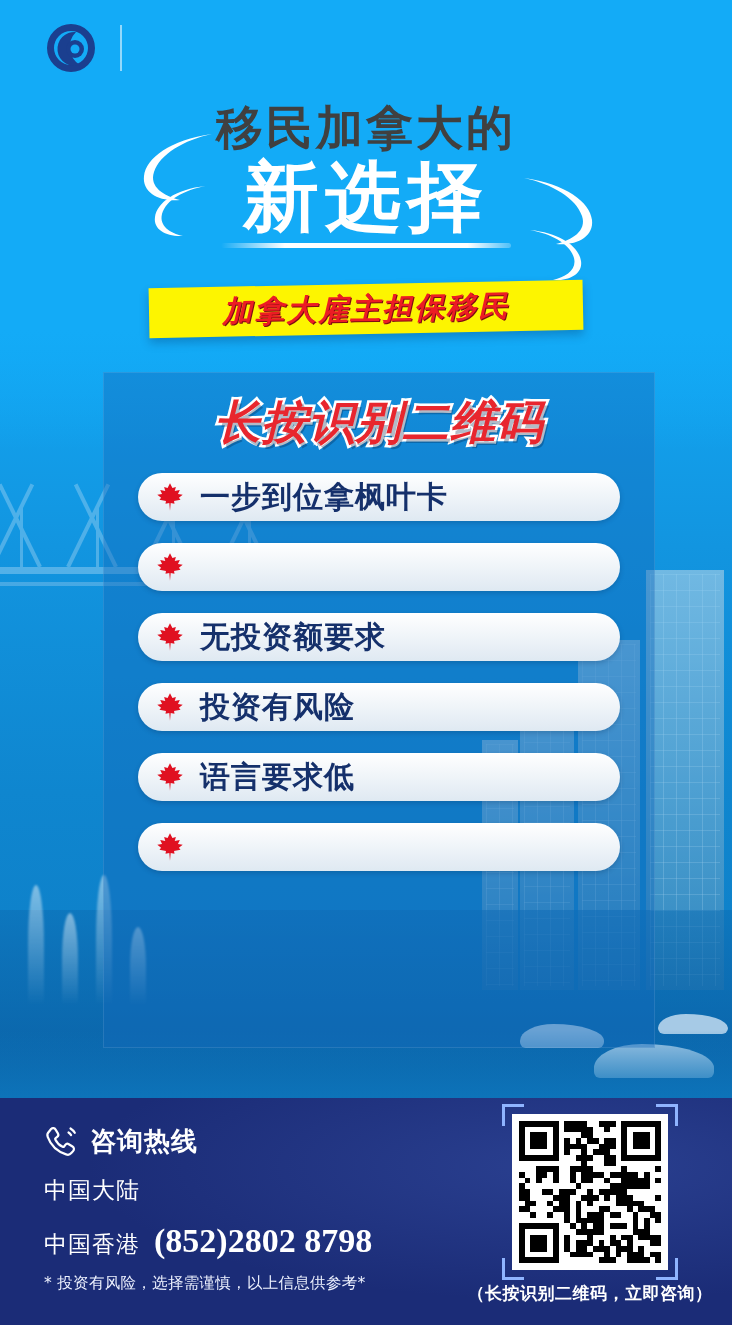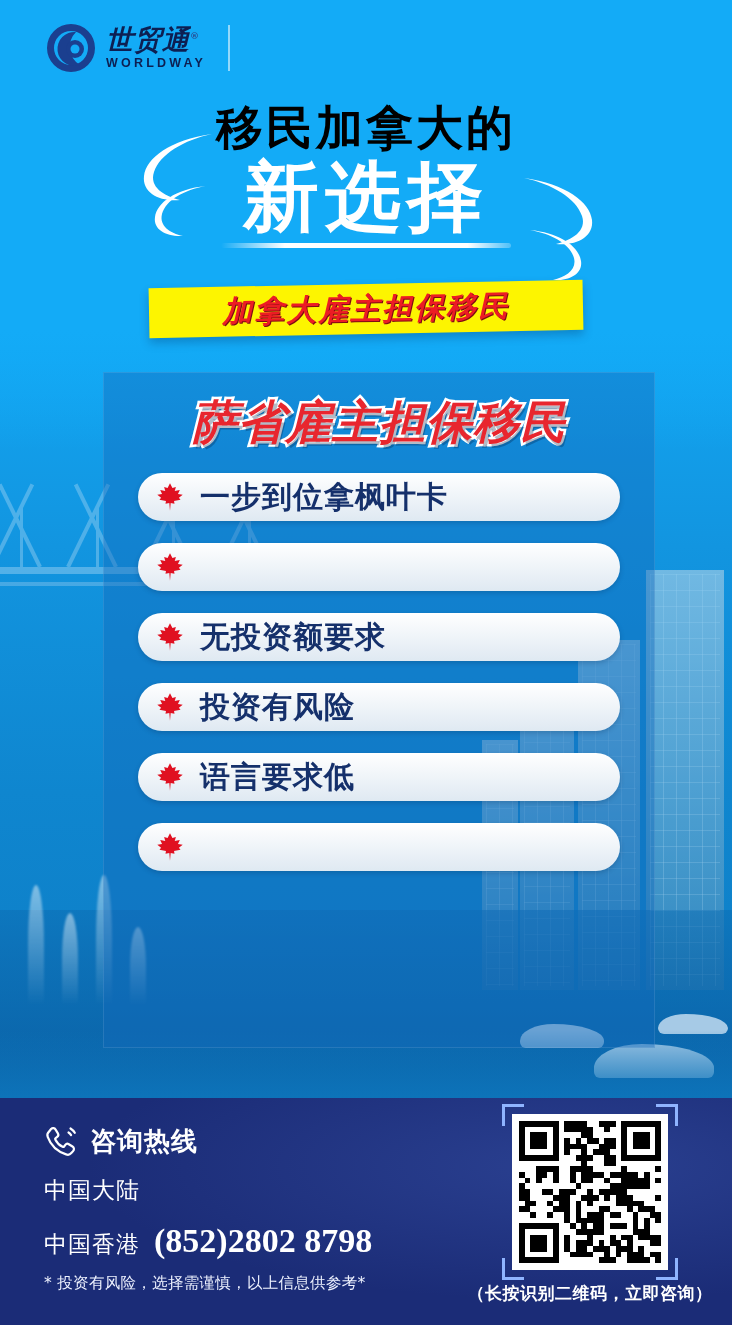--- a/index.html
+++ b/index.html
@@ -108,21 +108,21 @@
     font-family:"DejaVu Sans", sans-serif;
     color:#0d1f52; font-size:17px; font-weight:bold; letter-spacing:.5px;
   }
   .tagline.t2 { letter-spacing:2.4px; }
 
   
   .hero { position:absolute; left:0; top:104px; width:100%; z-index:6; }
   .hero-line1 {
     text-align:center;
     font-family:"DejaVu Sans", sans-serif;
-    font-size:47px; font-weight:bold; color:#000000;
+    font-size:47px; font-weight:bold; color:#404040;
     letter-spacing:3px; line-height:1;
   }
   .hero-line2 {
     text-align:center; margin-top:6px;
     font-family:"DejaVu Sans", sans-serif;
     font-size:76px; font-weight:bold; color:#ffffff;
     letter-spacing:6px; line-height:1.05;
   }
   .hero-underline {
     width:290px; height:5px; margin:6px auto 0;
@@ -287,24 +287,20 @@
   <div class="header">
     <div class="logo-wrap">
       <div class="logo-mark">
         <svg viewBox="0 0 54 54" width="54" height="54">
           <path d="M27 3a24 24 0 1 0 0 48 24 24 0 0 0 0-48zm0 7a17 17 0 1 1 0 34 17 17 0 0 1 0-34z" fill="#1b3f8f"></path>
           <path d="M32 11a17 17 0 1 0 4 33 21 21 0 0 1-4-33z" fill="#1b3f8f"></path>
           <circle cx="31" cy="28" r="9" fill="#1b3f8f"></circle>
           <circle cx="31" cy="28" r="4.5" fill="#13abf7"></circle>
         </svg>
       </div>
-      <div class="logo-text">
-        <div class="logo-cn"><span>世贸通</span><span class="logo-reg">®</span></div>
-        <div class="logo-en">WORLDWAY</div>
-      </div>
     </div>
 
     <div class="hdr-divider"></div>
 
   </div>
 
   <div class="swoosh" style="left:140px; top:128px;">
     <svg width="80" height="115" viewBox="0 0 80 115">
       <path d="M72 6C44 12 20 26 14 44c-5 15 10 24 26 28-20 2-38-7-36-24C6 30 30 12 72 6z" fill="#fff"></path>
       <path d="M66 58C44 62 26 72 22 86c-3 12 8 19 21 22-16 1-30-6-28-19 2-14 20-28 51-31z" fill="#fff"></path>
@@ -321,21 +317,21 @@
     <div class="hero-line1">移民加拿大的</div>
     <div class="hero-line2">新选择</div>
     <div class="hero-underline"></div>
   </div>
 
   <div class="ribbon">
     <span class="ribbon-text">加拿大雇主担保移民</span>
   </div>
 
   <div class="card">
-    <div class="card-title">萨省雇主担保移民</div>
+    <div class="card-title">长按识别二维码</div>
     <div class="pills">
 
 
       <div class="pill">
         <span class="leaf">
           <svg viewBox="0 0 24 26" width="28" height="30">
             <path d="M12 1l2.1 4.3 3-1-1 3.6 4.4-.9-1.6 3.4 4.1.7-3.3 2.6 1.4 1.7-5.6 1.1.4 2.4-3.3-.8L12 25l-.6-6.9-3.3.8.4-2.4-5.6-1.1 1.4-1.7L1 11.1l4.1-.7-1.6-3.4 4.4.9-1-3.6 3 1z" fill="#e01020"></path>
           </svg>
         </span>
         <span class="pill-label">一步到位拿枫叶卡</span>

